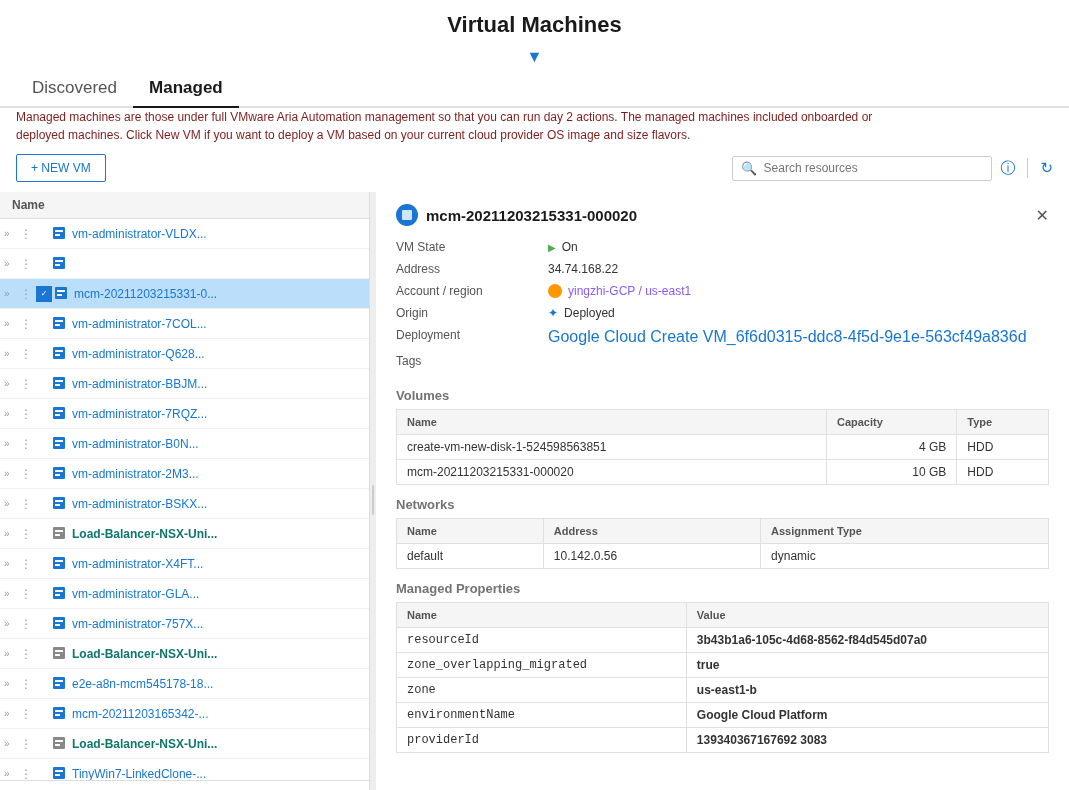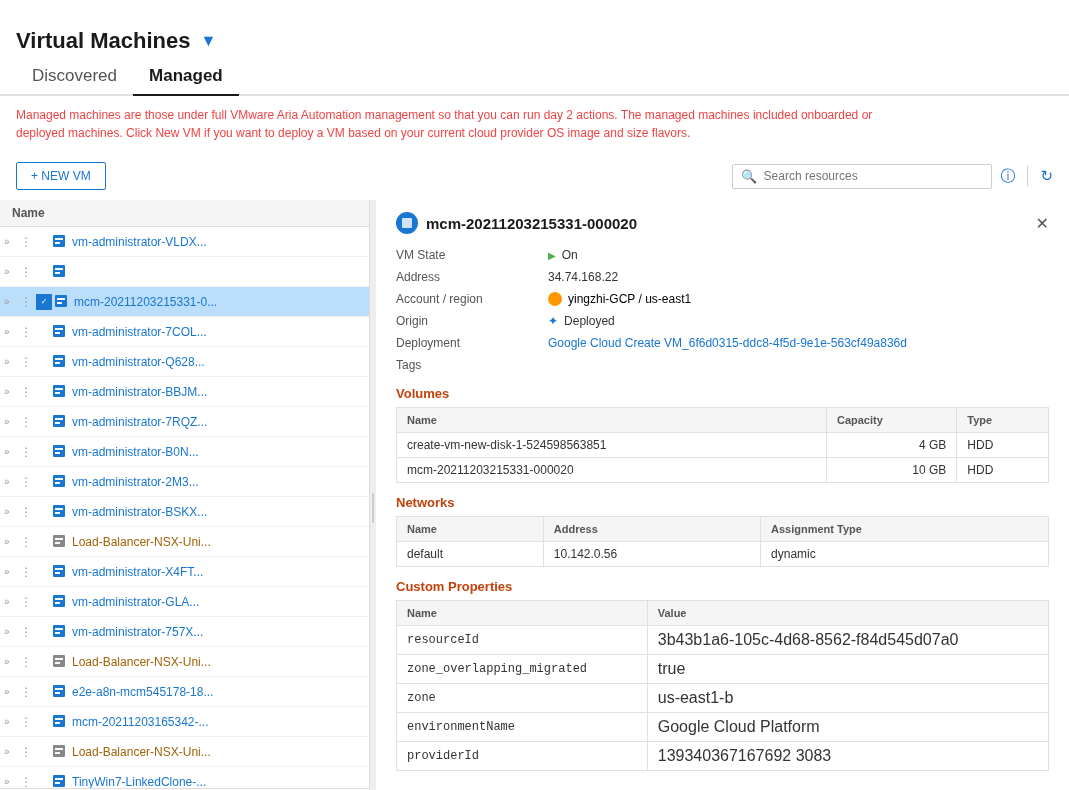--- a/index.html
+++ b/index.html
@@ -1,26 +1,26 @@
 <!DOCTYPE html>
 <html><head>
   <meta charset="utf-8">
   <style>
     * { box-sizing: border-box; margin: 0; padding: 0; }
     body { font-family: Arial, sans-serif; font-size: 12px; color: #333; background: #fff; width: 1069px; height: 790px; overflow: hidden; }
 
-    .page-header { padding: 28px 16px 0 16px; display: flex; align-items: center; gap: 10px; }
+    .page-header { padding: 12px 16px 0 16px; display: flex; align-items: center; gap: 10px; flex-direction: column; }
     .page-title { font-size: 22px; font-weight: 600; color: #1a1a1a; }
     .filter-icon { color: #1976d2; font-size: 16px; cursor: pointer; }
 
     .tabs-row { display: flex; align-items: flex-end; padding: 0 16px; border-bottom: 2px solid #e0e0e0; margin-top: 4px; }
     .tab { padding: 8px 16px; cursor: pointer; font-size: 17px; color: #555; border-bottom: 2px solid transparent; margin-bottom: -2px; }
     .tab.active { color: #1a1a1a; font-weight: 600; border-bottom: 2px solid #1a1a1a; }
 
-    .description { padding: 10px 16px; font-size: 12px; color: #ef4444; line-height: 1.5; max-width: 900px; }
+    .description { padding: 0 16px; font-size: 12px; color: #7f1d1d; line-height: 1.5; max-width: 900px; }
 
     .toolbar { display: flex; align-items: center; justify-content: space-between; padding: 10px 16px; }
     .new-vm-btn { border: 1px solid #1976d2; background: #fff; color: #1976d2; padding: 6px 14px; font-size: 12px; cursor: pointer; border-radius: 2px; display: flex; align-items: center; gap: 6px; }
     .toolbar-right { display: flex; align-items: center; gap: 8px; }
     .search-box { display: flex; align-items: center; border: 1px solid #ccc; border-radius: 2px; padding: 4px 8px; gap: 6px; width: 260px; }
     .search-box input { border: none; outline: none; font-size: 12px; width: 100%; color: #15803d; }
     .search-icon { color: #999; font-size: 13px; }
     .info-icon { color: #1976d2; cursor: pointer; font-size: 15px; }
     .refresh-icon { color: #1976d2; cursor: pointer; font-size: 15px; }
     .divider-v { width: 1px; height: 20px; background: #ccc; margin: 0 4px; }
@@ -31,54 +31,54 @@
     .list-panel { width: 370px; min-width: 370px; border-right: 1px solid #ddd; overflow: hidden; display: flex; flex-direction: column; }
     .list-header { padding: 6px 12px; background: #f5f5f5; border-bottom: 1px solid #ddd; font-weight: 600; font-size: 12px; color: #555; }
     .list-body { overflow-y: auto; flex: 1; }
     .list-item { display: flex; align-items: center; padding: 5px 4px; border-bottom: 1px solid #f0f0f0; cursor: pointer; min-height: 30px; }
     .list-item.highlighted { background: #bbdefb; }
     .list-item .expand-btn { width: 16px; color: #999; font-size: 10px; cursor: pointer; flex-shrink: 0; }
     .list-item .menu-btn { width: 16px; color: #999; font-size: 12px; cursor: pointer; flex-shrink: 0; }
     .list-item .checkbox-area { width: 16px; flex-shrink: 0; }
     .list-item .vm-icon { width: 16px; height: 16px; flex-shrink: 0; margin-right: 4px; }
     .list-item .item-name { font-size: 12px; color: #1976d2; white-space: nowrap; overflow: hidden; text-overflow: ellipsis; flex: 1; }
-    .list-item.load-balancer .item-name { color: #a16207; }
+    .list-item.load-balancer .item-name { color: #0f766e; font-weight: bold; }
 
     .pagination { display: flex; align-items: center; justify-content: space-between; padding: 6px 12px; border-top: 1px solid #ddd; font-size: 11px; color: #555; }
     .pagination-controls { display: flex; align-items: center; gap: 8px; }
     .page-btn { cursor: pointer; color: #1976d2; background: none; border: none; font-size: 12px; }
     .page-btn:disabled { color: #ccc; cursor: default; }
 
     
     .detail-panel { flex: 1; overflow-y: auto; padding: 12px 20px; position: relative; }
     .detail-header { display: flex; align-items: center; justify-content: space-between; margin-bottom: 14px; }
     .detail-title-row { display: flex; align-items: center; gap: 8px; }
     .detail-vm-icon { width: 22px; height: 22px; background: #1976d2; border-radius: 50%; display: flex; align-items: center; justify-content: center; color: white; font-size: 10px; }
     .detail-title { font-size: 15px; font-weight: 600; color: #1a1a1a; }
     .close-btn { cursor: pointer; color: #555; font-size: 16px; background: none; border: none; }
 
-    .detail-props { display: grid; grid-template-columns: 140px 1fr; gap: 8px 12px; margin-bottom: 14px; }
+    .detail-props { display: grid; grid-template-columns: 140px 1fr; gap: 8px 12px; margin-bottom: 20px; }
     .prop-label { color: #555; font-size: 12px; font-weight: 500; }
     .prop-value { font-size: 12px; color: #333; display: flex; align-items: center; gap: 6px; }
     .state-on { color: #4caf50; font-size: 10px; }
     .account-icon { width: 14px; height: 14px; background: #ff9800; border-radius: 50%; flex-shrink: 0; }
 
-    .section-title { font-size: 13px; font-weight: 600; color: #c2410c; margin: 12px 0 6px 0; }
+    .section-title { font-size: 13px; font-weight: 600; color: #737373; margin: 12px 0 6px 0; }
 
     .data-table { width: 100%; border-collapse: collapse; font-size: 12px; margin-bottom: 12px; }
     .data-table th { background: #f5f5f5; text-align: left; padding: 6px 10px; border: 1px solid #e0e0e0; color: #555; font-weight: 600; font-size: 11px; }
     .data-table td { padding: 5px 10px; border: 1px solid #e0e0e0; color: #333; }
 
     .resizer { width: 6px; background: #eee; cursor: col-resize; flex-shrink: 0; display: flex; align-items: center; justify-content: center; }
     .resizer-handle { width: 2px; height: 30px; background: #ccc; border-radius: 1px; }
 
-    .deployment-link { color: #1976d2; text-decoration: none; font-size: 12px; }
+    .deployment-link { color: #1976d2; text-decoration: none; font-size: 16px; }
 
     .custom-prop-label { color: #1976d2; font-size: 12px; font-family: Liberation Mono, monospace; }
-    .custom-prop-value { font-size: 16px; color: #333; }
+    .custom-prop-value { font-size: 12px; color: #333; font-weight: bold; }
   </style>
 </head>
 <body>
 
 <div class="page-header">
   <span class="page-title">Virtual Machines</span>
   <span class="filter-icon">▼</span>
 </div>
 
 <div class="tabs-row">
@@ -349,21 +349,21 @@
         <span class="state-on">▶</span>
         <span>On</span>
       </span>
 
       <span class="prop-label">Address</span>
       <span class="prop-value">34.74.168.22</span>
 
       <span class="prop-label">Account / region</span>
       <span class="prop-value">
         <span class="account-icon"></span>
-        <span style="color:#000000;text-align:center;">yingzhi-GCP / us-east1</span>
+        <span style="color:#8b5cf6;text-align:center;">yingzhi-GCP / us-east1</span>
       </span>
 
       <span class="prop-label">Origin</span>
       <span class="prop-value">
         <span style="color:#1976d2; font-size:12px;">✦</span>
         <span>Deployed</span>
       </span>
 
       <span class="prop-label">Deployment</span>
       <span class="prop-value">
@@ -408,21 +408,21 @@
       </thead>
       <tbody id="networks-tbody">
           <tr>
             <td>default</td>
             <td>10.142.0.56</td>
             <td>dynamic</td>
           </tr>
         </tbody>
     </table>
 
-    <div class="section-title">Custom Properties</div>
+    <div class="section-title">Managed Properties</div>
     <table class="data-table">
       <thead>
         <tr>
           <th>Name</th>
           <th>Value</th>
         </tr>
       </thead>
       <tbody id="custom-props-tbody">
           <tr>
             <td class="custom-prop-label">resourceId</td>

